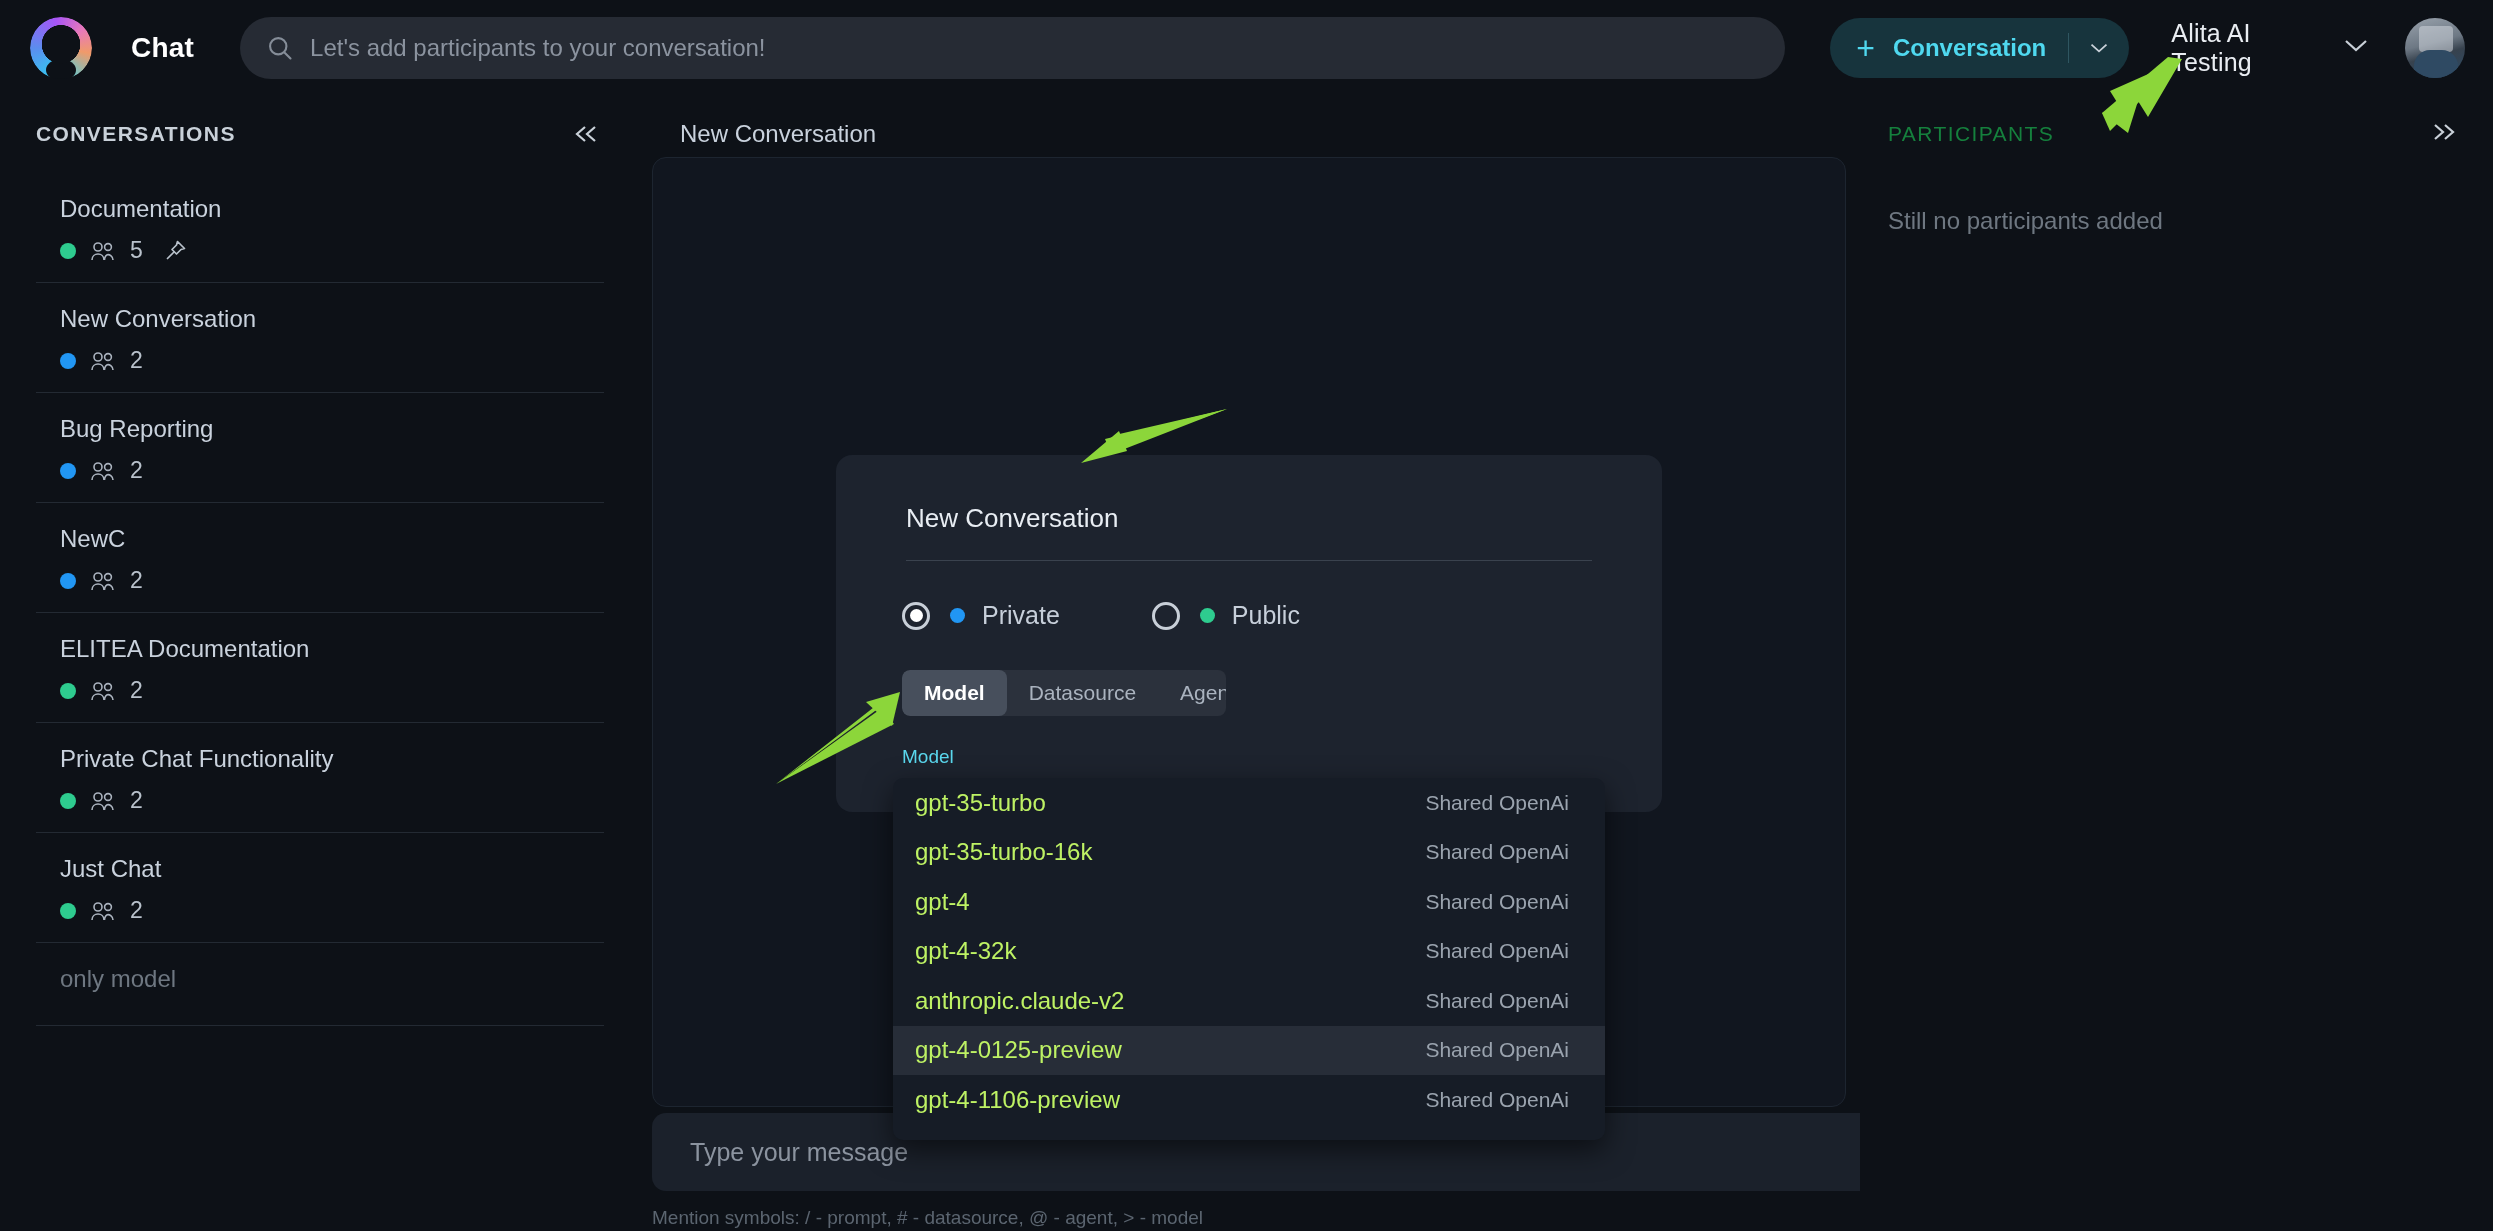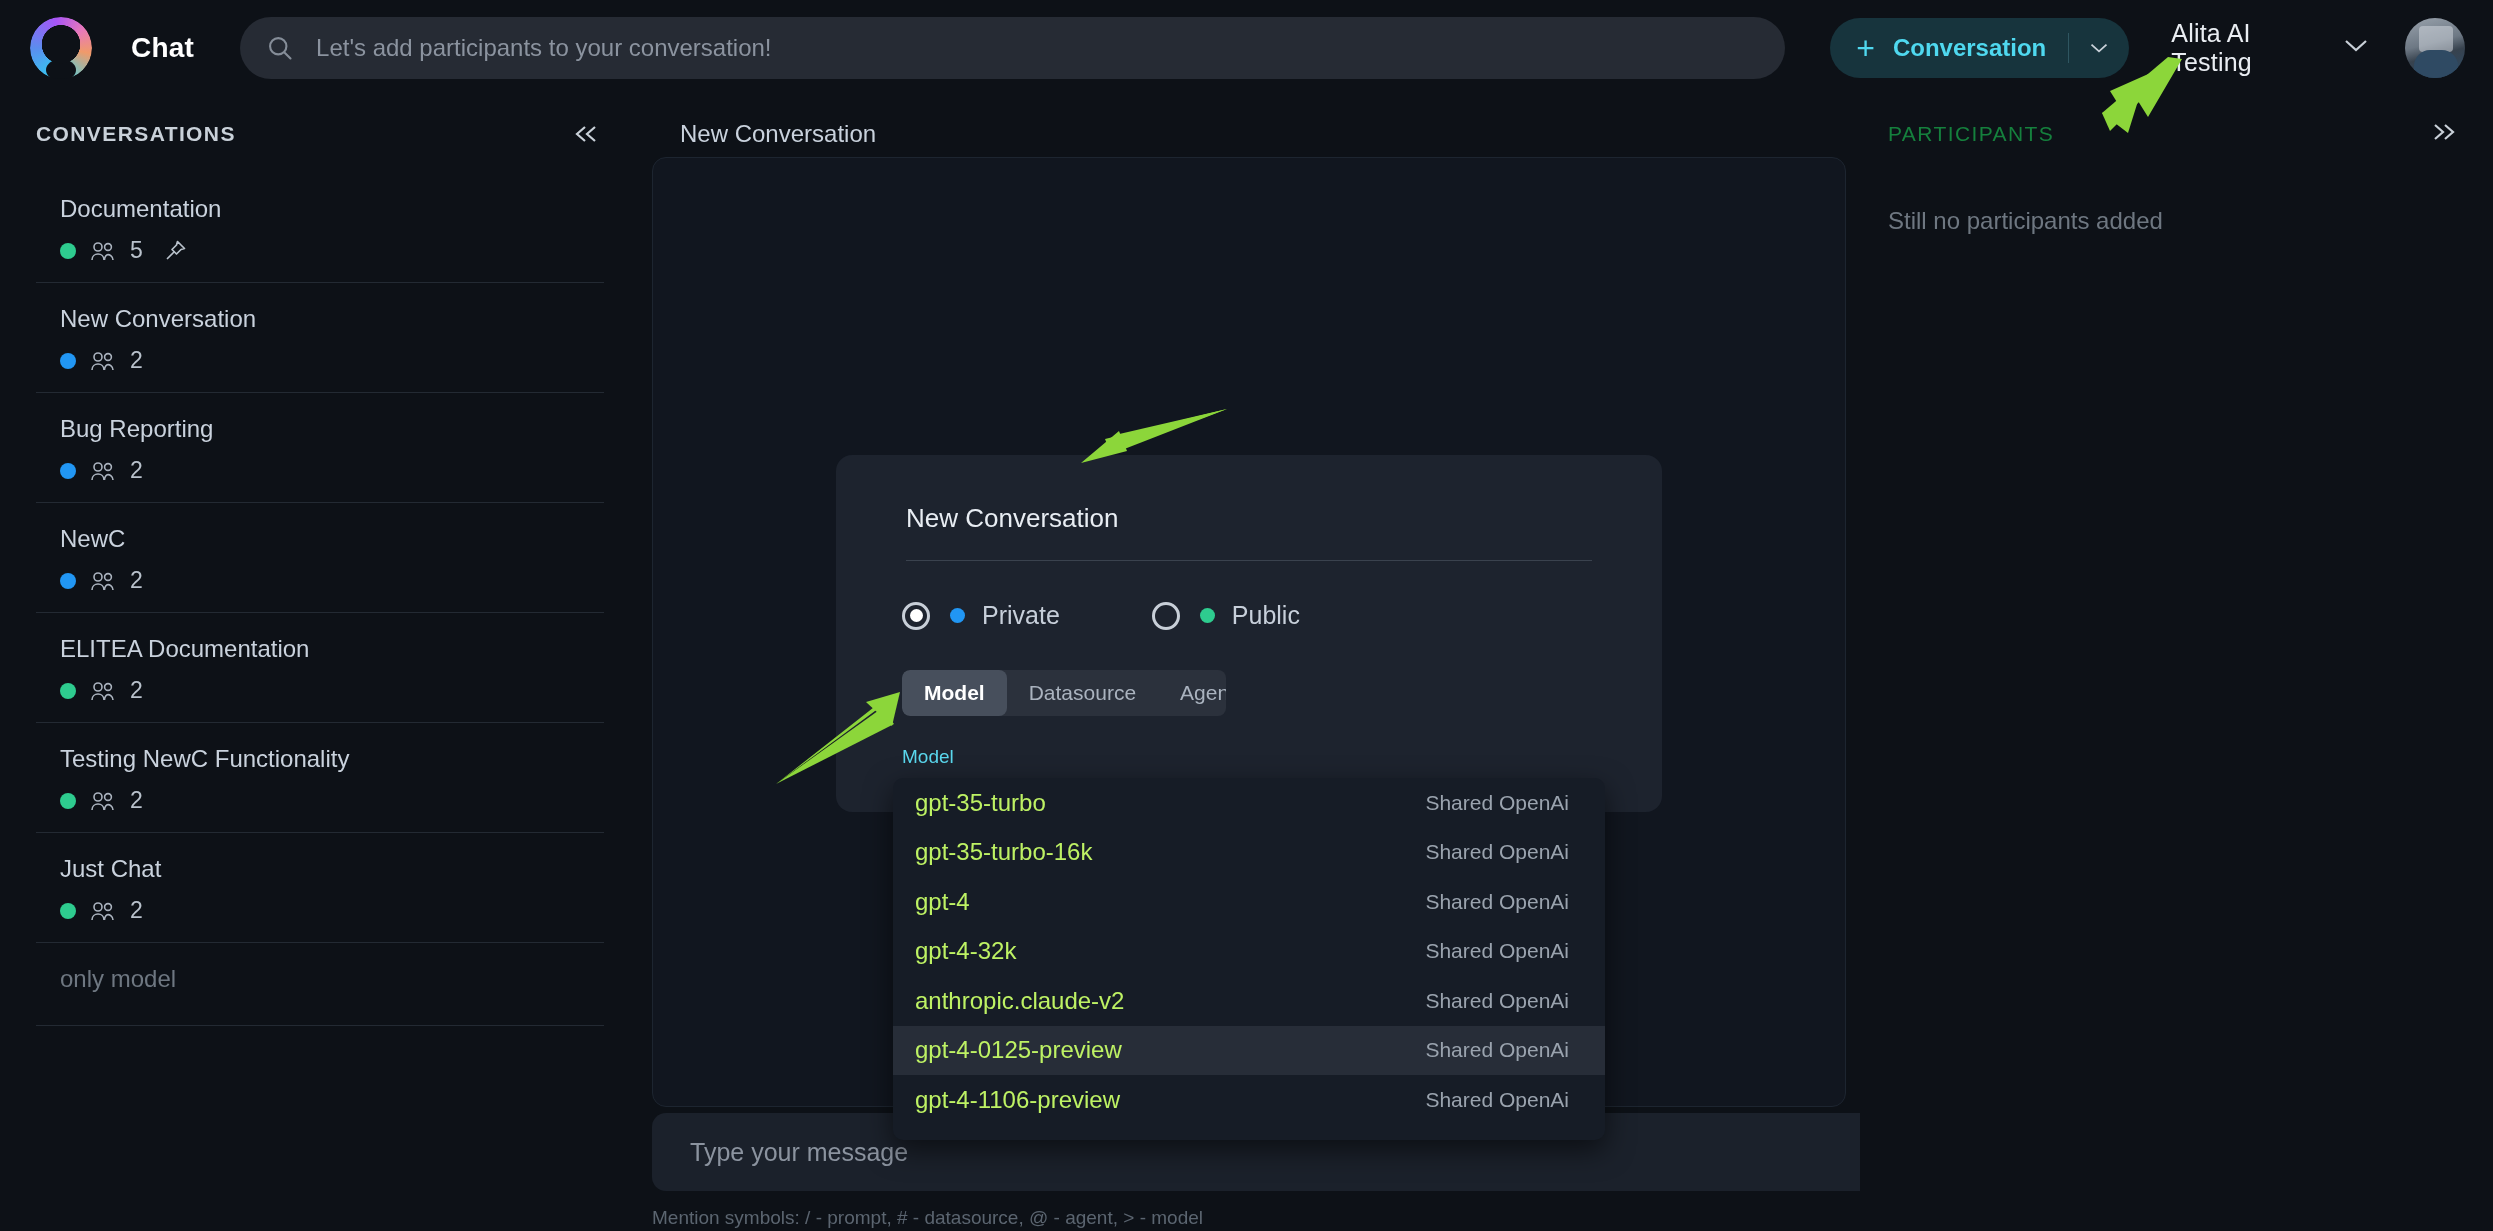--- a/index.html
+++ b/index.html
@@ -37,21 +37,21 @@
     margin-left: 39px; color: #ffffff;
     font-size: 28px; font-weight: 600; letter-spacing: .2px;
   }
   .search-bar {
     margin-left: 46px; width: 1693px; height: 62px;
     background: #262b34; border-radius: 34px;
     display: flex; align-items: center; padding: 0 26px;
   }
   .search-icon { width: 28px; height: 28px; flex: none; opacity: .72; }
   .search-placeholder {
-    margin-left: 22px; color: #8b939f; font-size: 24px;
+    margin-left: 16px; color: #8b939f; font-size: 24px;
   }
   .conv-btn {
     margin-left: 45px; height: 60px;
     background: #17343d; border-radius: 32px;
     display: flex; align-items: center; padding: 0 6px 0 26px;
   }
   .plus-icon { color: #4fd8ef; font-size: 32px; font-weight: 300; line-height: 1; }
   .conv-btn-label {
     margin-left: 18px; color: #4fd8ef; font-size: 24px; font-weight: 600;
   }
@@ -330,21 +330,21 @@
           <svg viewBox="0 0 26 22" class="people-icon">
             <circle cx="8" cy="7" r="4" fill="none" stroke="#aab3bf" stroke-width="1.6"></circle>
             <circle cx="18" cy="7" r="3.4" fill="none" stroke="#aab3bf" stroke-width="1.6"></circle>
             <path d="M2 20 c0-4 3-6 6-6 s6 2 6 6" fill="none" stroke="#aab3bf" stroke-width="1.6"></path>
             <path d="M14.5 20 c0-3.6 2-5.4 3.5-5.4 s5 1.6 5 5.4" fill="none" stroke="#aab3bf" stroke-width="1.6"></path>
           </svg>
           <span class="conv-count">2</span>
         </div>
       </div>
       <div class="conv-item">
-        <div class="conv-name">Testing NewC Functionality</div>
+        <div class="conv-name">Private Chat Functionality</div>
         <div class="conv-meta">
           <span class="dot green"></span>
           <svg viewBox="0 0 26 22" class="people-icon">
             <circle cx="8" cy="7" r="4" fill="none" stroke="#aab3bf" stroke-width="1.6"></circle>
             <circle cx="18" cy="7" r="3.4" fill="none" stroke="#aab3bf" stroke-width="1.6"></circle>
             <path d="M2 20 c0-4 3-6 6-6 s6 2 6 6" fill="none" stroke="#aab3bf" stroke-width="1.6"></path>
             <path d="M14.5 20 c0-3.6 2-5.4 3.5-5.4 s5 1.6 5 5.4" fill="none" stroke="#aab3bf" stroke-width="1.6"></path>
           </svg>
           <span class="conv-count">2</span>
         </div>

